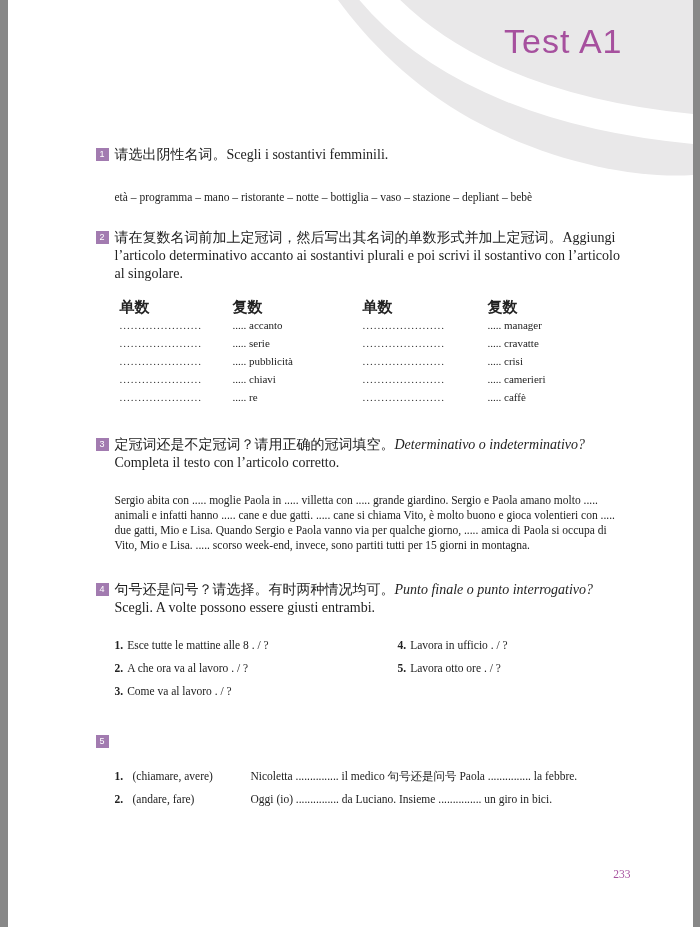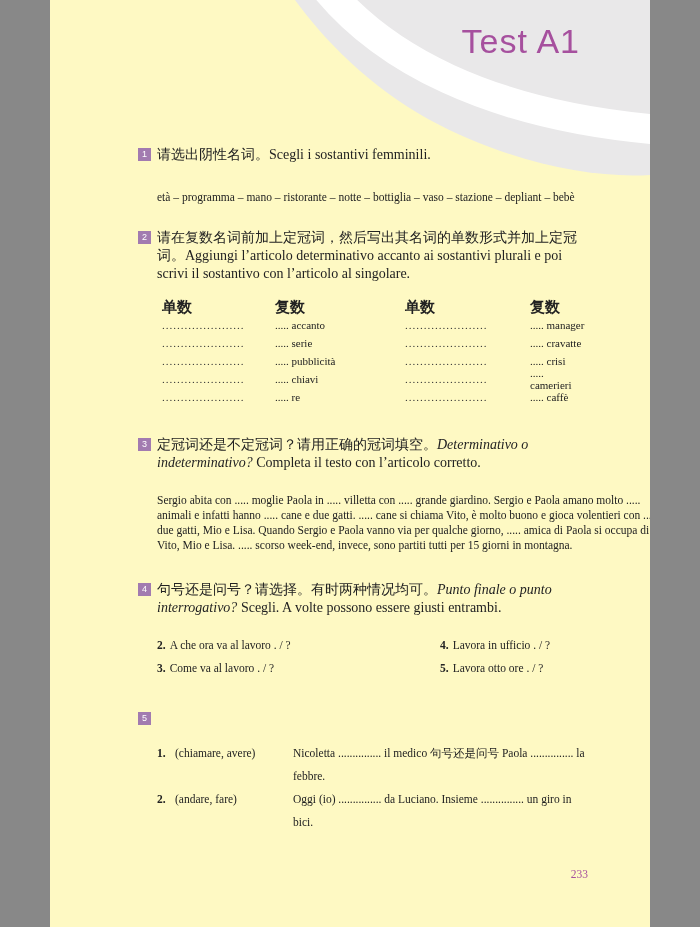--- a/index.html
+++ b/index.html
@@ -1,18 +1,18 @@
 <!DOCTYPE html>
 <html><head>
 <meta charset="utf-8">
 <style>
   html,body { margin:0; padding:0; background:#888; }
   .page {
-    position:relative; width:600px; height:927px; margin:0 auto;
-    background:#fef9c3; overflow:hidden;
+    position:relative; width:685px; height:927px; margin:0 auto;
+    background:#ffffff; overflow:hidden;
     font-family:"Liberation Serif", serif; color:#222;
   }
   .swoosh { position:absolute; top:0; right:0; pointer-events:none; }
   .page-title {
     position:absolute; top:22px; right:70px; z-index:2;
     font-family:"Liberation Sans", sans-serif; font-weight:300;
     font-size:34px; letter-spacing:1px; color:#a6509e;
   }
   .content { position:absolute; top:146px; left:88px; right:64px; z-index:1; }
 
@@ -121,20 +121,21 @@
       <div class="instr"><span>定冠词还是不定冠词？请用正确的冠词填空。</span><span class="italic">Determinativo o indeterminativo?</span><span> Completa il testo con l’articolo corretto.</span></div>
     </div>
     <div class="para">Sergio abita con ..... moglie Paola in ..... villetta con ..... grande giardino. Sergio e Paola amano molto ..... animali e infatti hanno ..... cane e due gatti. ..... cane si chiama Vito, è molto buono e gioca volentieri con ..... due gatti, Mio e Lisa. Quando Sergio e Paola vanno via per qualche giorno, ..... amica di Paola si occupa di Vito, Mio e Lisa. ..... scorso week-end, invece, sono partiti tutti per 15 giorni in montagna.</div>
 
     <div class="exercise-head mt28">
       <div class="badge">4</div>
       <div class="instr"><span>句号还是问号？请选择。有时两种情况均可。</span><span class="italic">Punto finale o punto interrogativo?</span><span> Scegli. A volte possono essere giusti entrambi.</span></div>
     </div>
     <div class="ex4-items">
       <div class="ex4-col left">
+        <div><span class="item-num">1.</span><span>Esce tutte le mattine alle 8 . / ?</span></div>
         <div><span class="item-num">2.</span><span>A che ora va al lavoro . / ?</span></div>
         <div><span class="item-num">3.</span><span>Come va al lavoro . / ?</span></div>
       </div>
       <div class="ex4-col">
         <div><span class="item-num">4.</span><span>Lavora in ufficio . / ?</span></div>
         <div><span class="item-num">5.</span><span>Lavora otto ore . / ?</span></div>
       </div>
     </div>
 
     <div class="exercise-head mt30">

